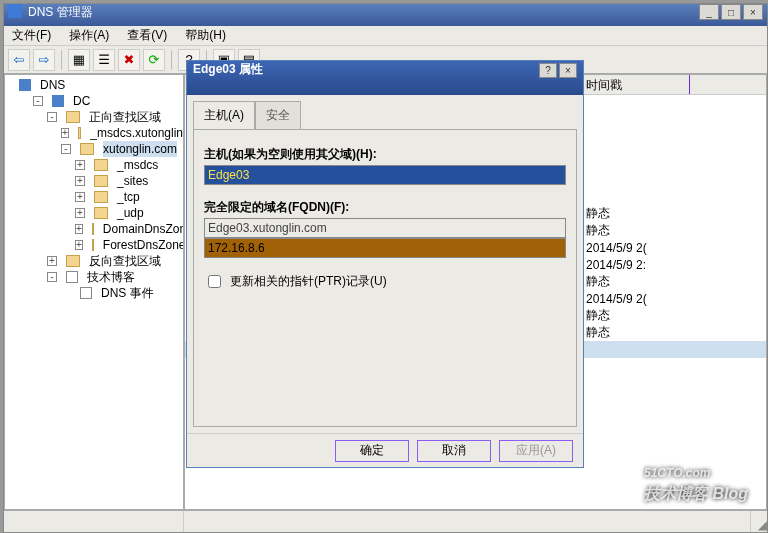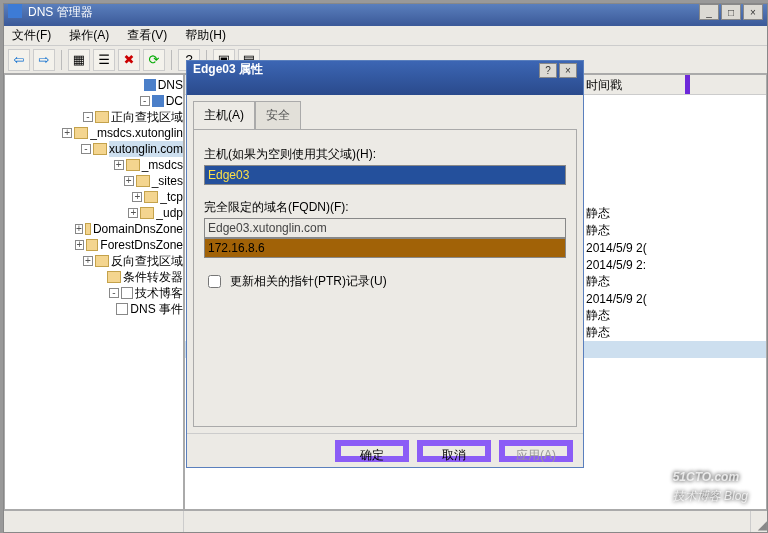--- a/index.html
+++ b/index.html
@@ -16,59 +16,59 @@
 .tbtn { width:22px;height:22px;border:1px solid #ccc;background:#f4f2ec;display:flex;align-items:center;justify-content:center;font-size:13px;cursor:default;}
 .tbtn.red{color:#c00;}
 .tbtn.blue{color:#06c;}
 .tbtn.green{color:#0a0;}
 .tdiv{width:1px;height:20px;background:#bbb;margin:0 3px;}
 
 .body-split{display:flex;position:absolute;top:70px;left:0;right:0;bottom:22px;}
 .tree-pane{width:180px;border:1px solid #aaa;background:#fff;overflow:hidden;padding:2px 0;}
 .tree ul{list-style:none;margin:0;padding-left:14px;}
 .tree li{white-space:nowrap;line-height:16px;}
-.tree .row{display:flex;align-items:center;gap:2px;justify-content:flex-end;}
+.tree .row{display:flex;align-items:center;gap:9px;}
 .tree .tw{width:10px;text-align:center;color:#555;border:1px solid #888;height:10px;line-height:8px;font-size:10px;cursor:default;}
 .tree .fld{width:14px;height:12px;background:#f4d58f;border:1px solid #c4a24b;display:inline-block;}
 .tree .doc{width:12px;height:12px;background:#fff;border:1px solid #888;display:inline-block;}
 .tree .svr{width:12px;height:12px;background:#4b7fc9;display:inline-block;}
 
 .list-pane{flex:1;border:1px solid #aaa;background:#fff;position:relative;overflow:hidden;}
 .list-head{height:20px;background:#eceae5;border-bottom:1px solid #ccc;display:flex;}
-.list-head .col{border-right:5px solid #6d28d9;padding:2px 6px;}
+.list-head .col{border-right:1px solid #6d28d9;padding:2px 6px;}
 .list-body{padding:0;}
 .list-body .line{display:flex;height:17px;align-items:center;}
 .list-body .line.sel{background:#cddfef;}
 .list-body .cell{padding:0 6px;overflow:hidden;white-space:nowrap;}
 
 .dialog{position:absolute;left:186px;top:60px;width:398px;height:408px;background:#eceae5;border:1px solid #5a7fbd;display:flex;flex-direction:column;}
 .dlg-title{height:20px;background:linear-gradient(#3c66b4,#2a4a8c);color:#fff;display:flex;align-items:flex-end;padding:17px 6px;font-weight:bold;}
 .dlg-title .spacer{flex:1;}
 .dlg-sys{width:18px;height:15px;background:#dcdad4;border:1px solid #888;margin-left:2px;display:flex;align-items:center;justify-content:center;font-size:10px;color:#333;font-weight:normal;cursor:default;}
 .tabs{display:flex;margin:6px 6px 0 6px;gap:0;}
 .tab{padding:5px 10px;border:1px solid #aaa;border-bottom:none;background:#eceae5;cursor:default;}
 .tab.active{background:#eceae5;position:relative;z-index:2;}
 .tab.inactive{background:#e2e0d9;color:#555;}
 .tabpage{flex:1;margin:0 6px 6px 6px;border:1px solid #aaa;padding:10px;background:#eceae5;}
-.fieldlbl{margin-top:6px;margin-bottom:2px;}
+.fieldlbl{margin-top:6px;margin-bottom:2px;font-weight:bold;}
 .textfield{width:100%;height:20px;border:1px solid #888;background:#a16207;padding:1px 3px;outline:none;}
 .textfield.readonly{background:#eceae5;color:#444;}
 .textfield.sel{background:#24509c;color:#fde047;}
 .chk{display:flex;align-items:center;gap:6px;margin-top:14px;}
 .chk input{width:13px;height:13px;}
 .dlg-buttons{height:34px;display:flex;justify-content:flex-end;align-items:center;padding:0 10px;gap:8px;border-top:1px solid #ccc;}
-.btn{width:74px;height:22px;border:6px solid #8b5cf6;background:#eceae5;cursor:default;}
+.btn{width:74px;height:22px;border:1px solid #8b5cf6;background:#eceae5;cursor:default;}
 .btn.disabled{color:#999;}
 
 .statusbar{position:absolute;left:0;right:0;bottom:0;height:22px;background:#eceae5;border-top:1px solid #aaa;display:flex;}
 .statusbar .cell{border-right:1px solid #ccc;flex:1;height:100%;display:flex;align-items:center;padding:0 4px;}
 .statusbar .grip{width:16px;display:flex;align-items:flex-end;justify-content:flex-end;color:#888;}
 
 .watermark{position:absolute;right:20px;bottom:28px;color:rgba(255,255,255,.75);font-size:28px;font-family:Arial,sans-serif;font-style:italic;font-weight:bold;text-shadow:0 0 4px #000;pointer-events:none;}
-.watermark .sub{display:block;font-size:12px;font-weight:normal;}
+.watermark .sub{display:block;font-size:16px;font-weight:bold;}
 </style>
 </head>
 <body>
 
 <div class="main-window">
 
   <div class="titlebar">
     <span class="icon"></span>
     <span>DNS 管理器</span>
     <span class="spacer"></span>
@@ -184,27 +184,20 @@
                     </ul>
                   </li>
                   <li>
                       <div class="row">
                         <span class="tw">+</span>
                         <span class="fld"></span>
                         <span>反向查找区域</span>
                       </div>
                     </li>
                   <li>
-                      <div class="row">
-                        <span style="width:10px;display:inline-block;"></span>
-                        <span class="fld"></span>
-                        <span>条件转发器</span>
-                      </div>
-                    </li>
-                  <li>
                     <div class="row">
                         <span class="tw">-</span>
                         <span class="doc"></span>
                         <span>技术博客</span>
                       </div>
                     <ul>
                         <li>
                           <div class="row">
                             <span style="width:10px;display:inline-block;"></span>
                             <span class="doc"></span>

